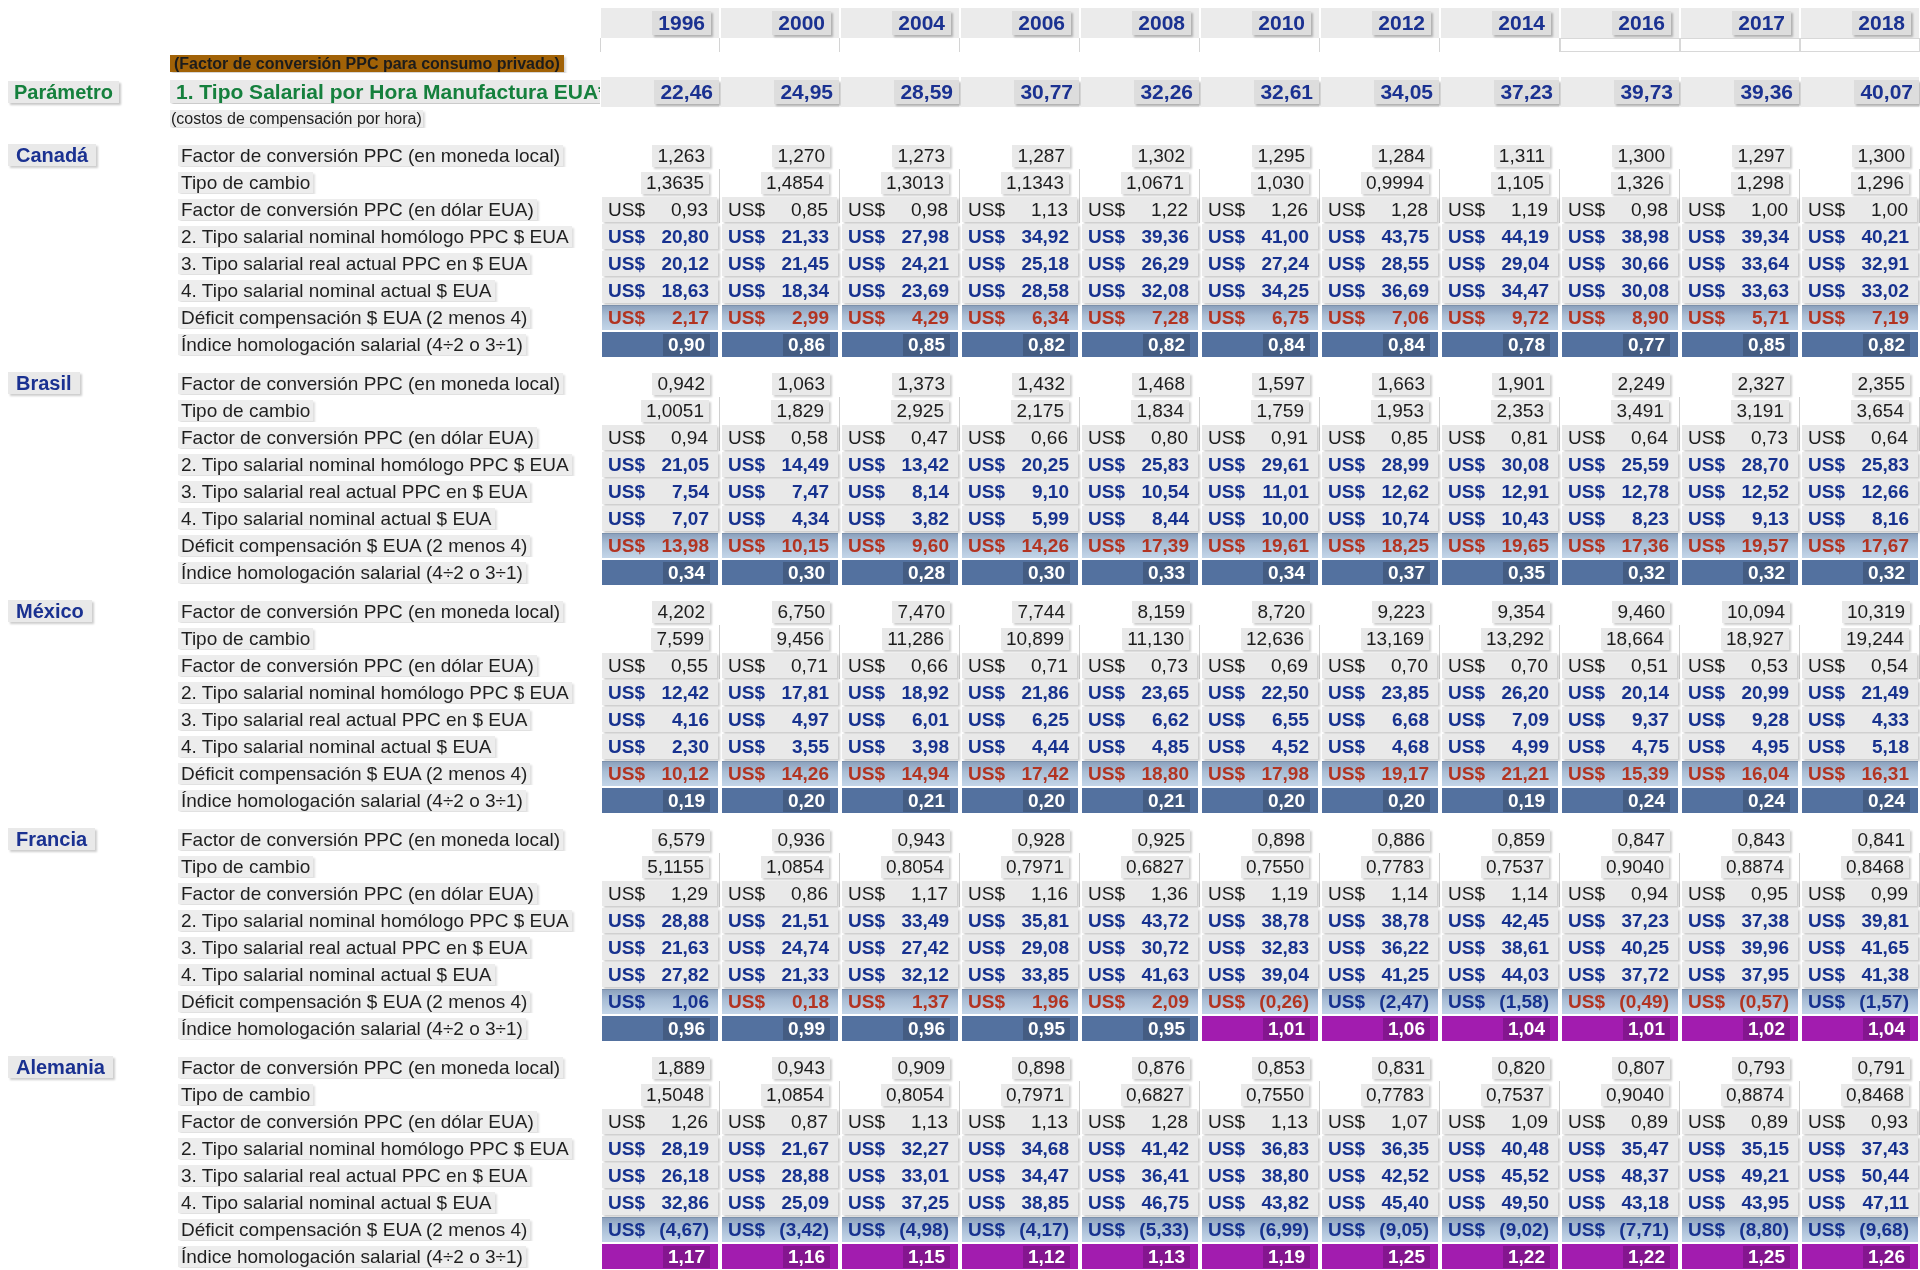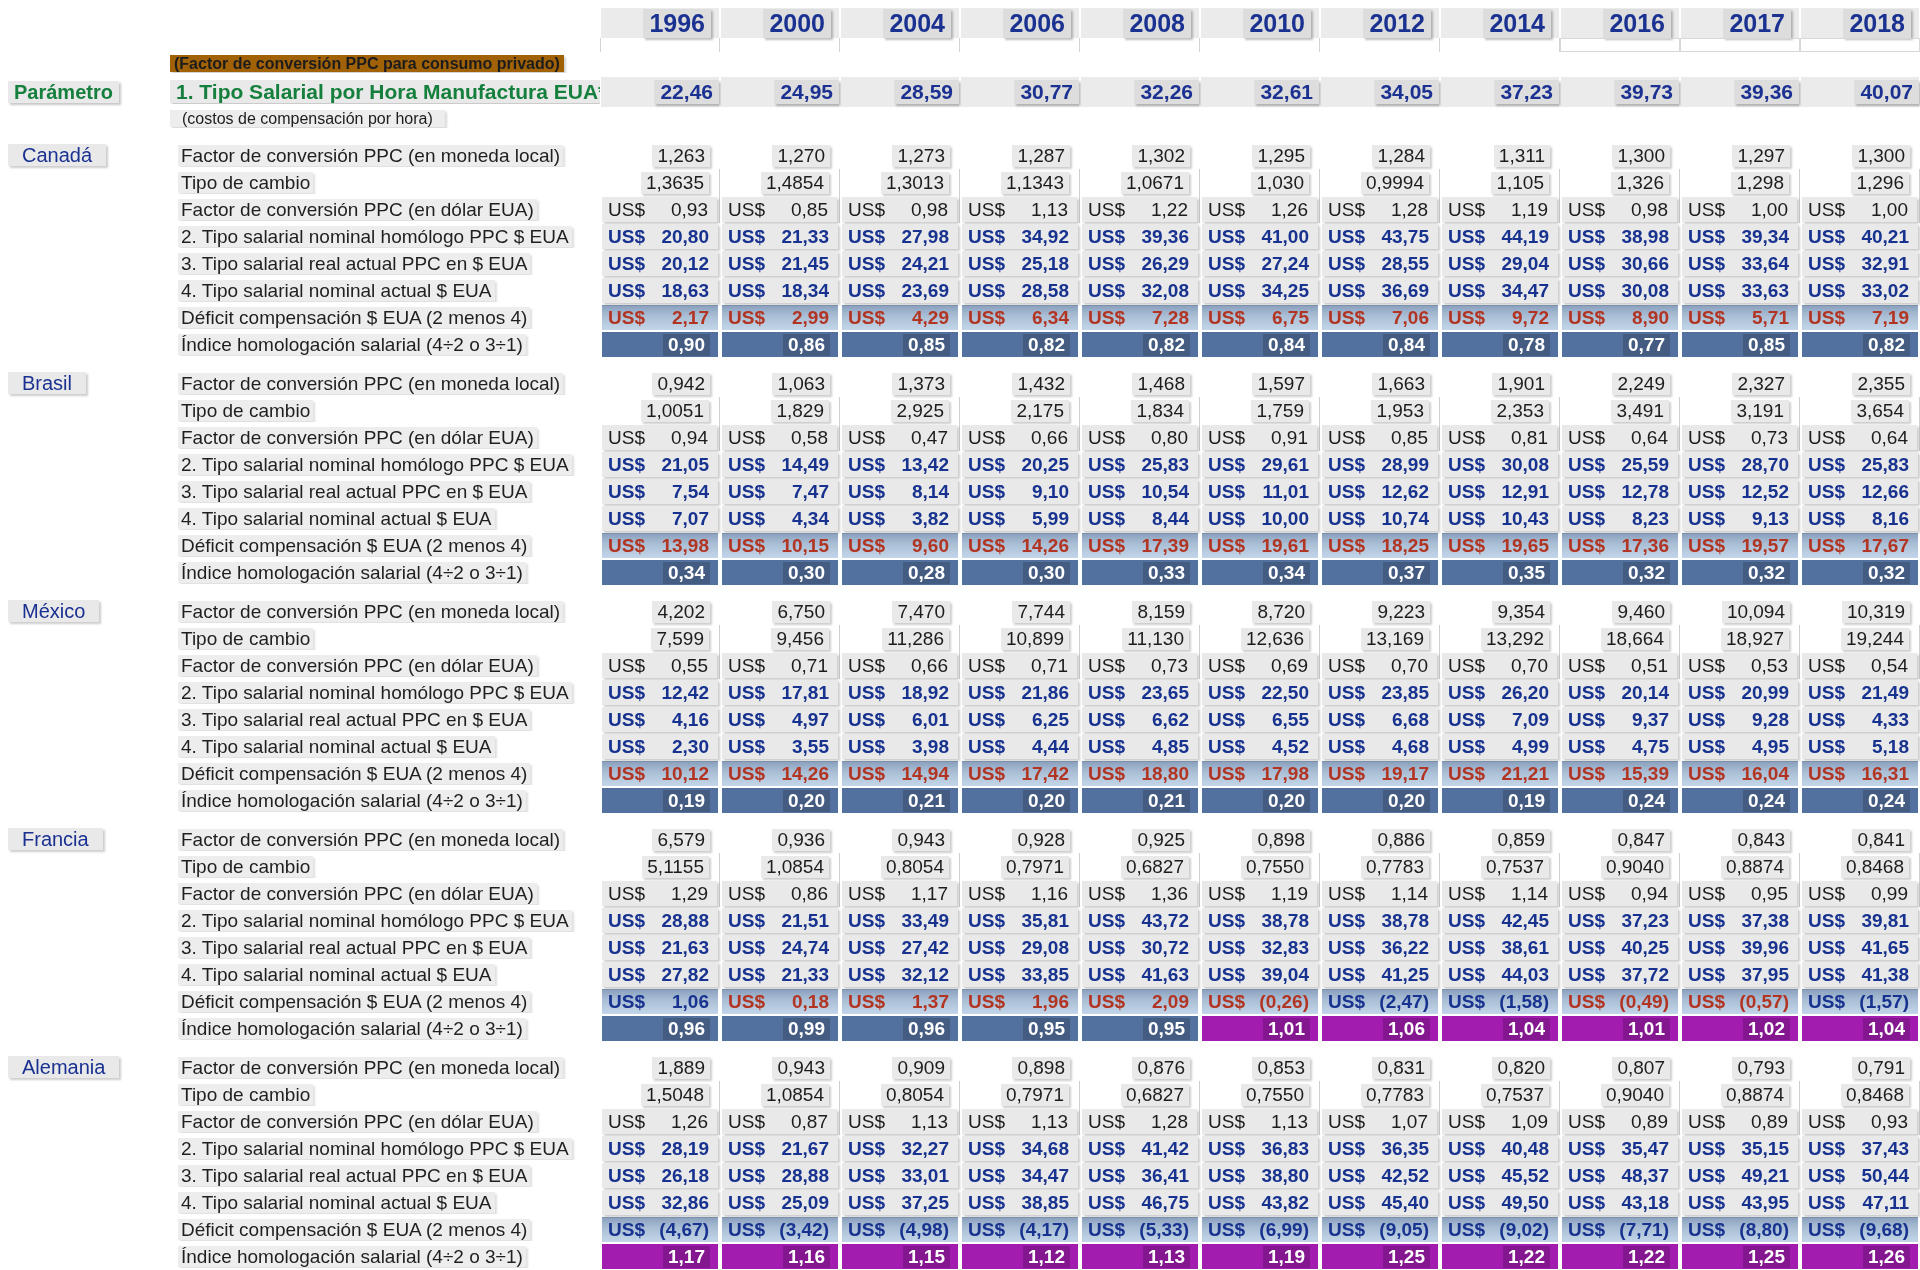--- a/index.html
+++ b/index.html
@@ -7,40 +7,40 @@
   body { font-family:"Liberation Sans","DejaVu Sans",sans-serif; color:#1c1c1c; }
 
   .row { display:grid; grid-template-columns:168px 432px repeat(11,120px); align-items:center; }
   .span2 { grid-column:span 2; }
   .c-country { grid-column:1; padding-left:8px; }
   .c-label { grid-column:2; padding-left:2px; white-space:nowrap; overflow:hidden; }
 
   
   .hdr-years { height:30px; margin-top:8px; }
   .ycell { height:30px; margin:0 1px; background:#ebebeb; display:flex; align-items:center; justify-content:flex-end; padding-right:8px; }
-  .ycell span { font-size:25px; font-weight:bold; color:#1a3191; background:#dddddd; box-shadow:2px 2px 2px rgba(0,0,0,0.25); padding:0 6px; }
+  .ycell span { font-size:21px; font-weight:bold; color:#1a3191; background:#dddddd; box-shadow:2px 2px 2px rgba(0,0,0,0.25); padding:0 6px; }
   .hdr-gap { height:14px; }
   .gapcell { height:14px; border-right:1px solid #d4d4d4; }
   .gapcell.first { border-left:1px solid #d4d4d4; }
   .gapcell.boxed { border:1px solid #d8d8d8; }
   .hdr-note { height:24px; }
   .note-bold { font-weight:bold; font-size:16px; background:#a16207; box-shadow:2px 2px 2px rgba(0,0,0,0.18); padding:0 4px; }
   .hdr-param { height:32px; }
   .blob { background:#e9e9e9; box-shadow:2px 2px 2px rgba(0,0,0,0.22); padding:0 6px; }
   .navy { color:#15803d; font-weight:bold; }
   .b20 { font-size:20px; } .b21 { font-size:21px; }
   .scell { height:30px; margin:0 1px; background:#ebebeb; display:flex; align-items:center; justify-content:flex-end; padding-right:0; }
   .scell span { font-size:21px; font-weight:bold; color:#1a3191; background:#dddddd; box-shadow:2px 2px 2px rgba(0,0,0,0.25); padding:0 6px; }
   .hdr-note2 { height:22px; }
-  .note-reg { font-size:16px; background:#ededed; box-shadow:2px 2px 2px rgba(0,0,0,0.15); padding:0 12px; }
+  .note-reg { font-size:16px; background:#ededed; box-shadow:2px 2px 2px rgba(0,0,0,0.15); padding:0 1px; }
 
   
   .block { margin-top:12px; }
   .brow { height:27px; }
-  .country-name span { font-size:20px; font-weight:normal; color:#1a3191; background:#e9e9e9; box-shadow:2px 2px 2px rgba(0,0,0,0.2); padding:0 14px; }
+  .country-name span { font-size:20px; font-weight:bold; color:#1a3191; background:#e9e9e9; box-shadow:2px 2px 2px rgba(0,0,0,0.2); padding:0 8px; }
   .rlabel span { font-size:19px; color:#1f1f1f; background:#ededed; box-shadow:2px 2px 2px rgba(0,0,0,0.13); padding:0 3px;margin-left:8px; }
 
   .cell { height:27px; padding:0 2px; display:flex; align-items:center; }
   .cell.sep { border-right:1px solid #cfcfcf; }
   .pv { margin-left:auto; margin-right:8px; font-size:19px; background:#e9e9e9; box-shadow:2px 2px 2px rgba(0,0,0,0.2); padding:0 5px; }
   .fill { flex:1; height:25px; display:flex; align-items:center; justify-content:space-between; background:#e9e9e9; box-shadow:2px 2px 2px rgba(0,0,0,0.2); padding:0 9px 0 6px; font-size:19px; }
   .fill.nvy { color:#17328f; font-weight:bold; }
   .fill.deficit { background:linear-gradient(180deg,#8ca1bd 0%,#a9bed5 40%,#c3d5e8 100%); border-top:1px solid #7b90ab; font-weight:bold; box-shadow:none; }
   .fill.deficit.red { color:#b23422; }
   .fill.deficit.blu { color:#17328f; }

